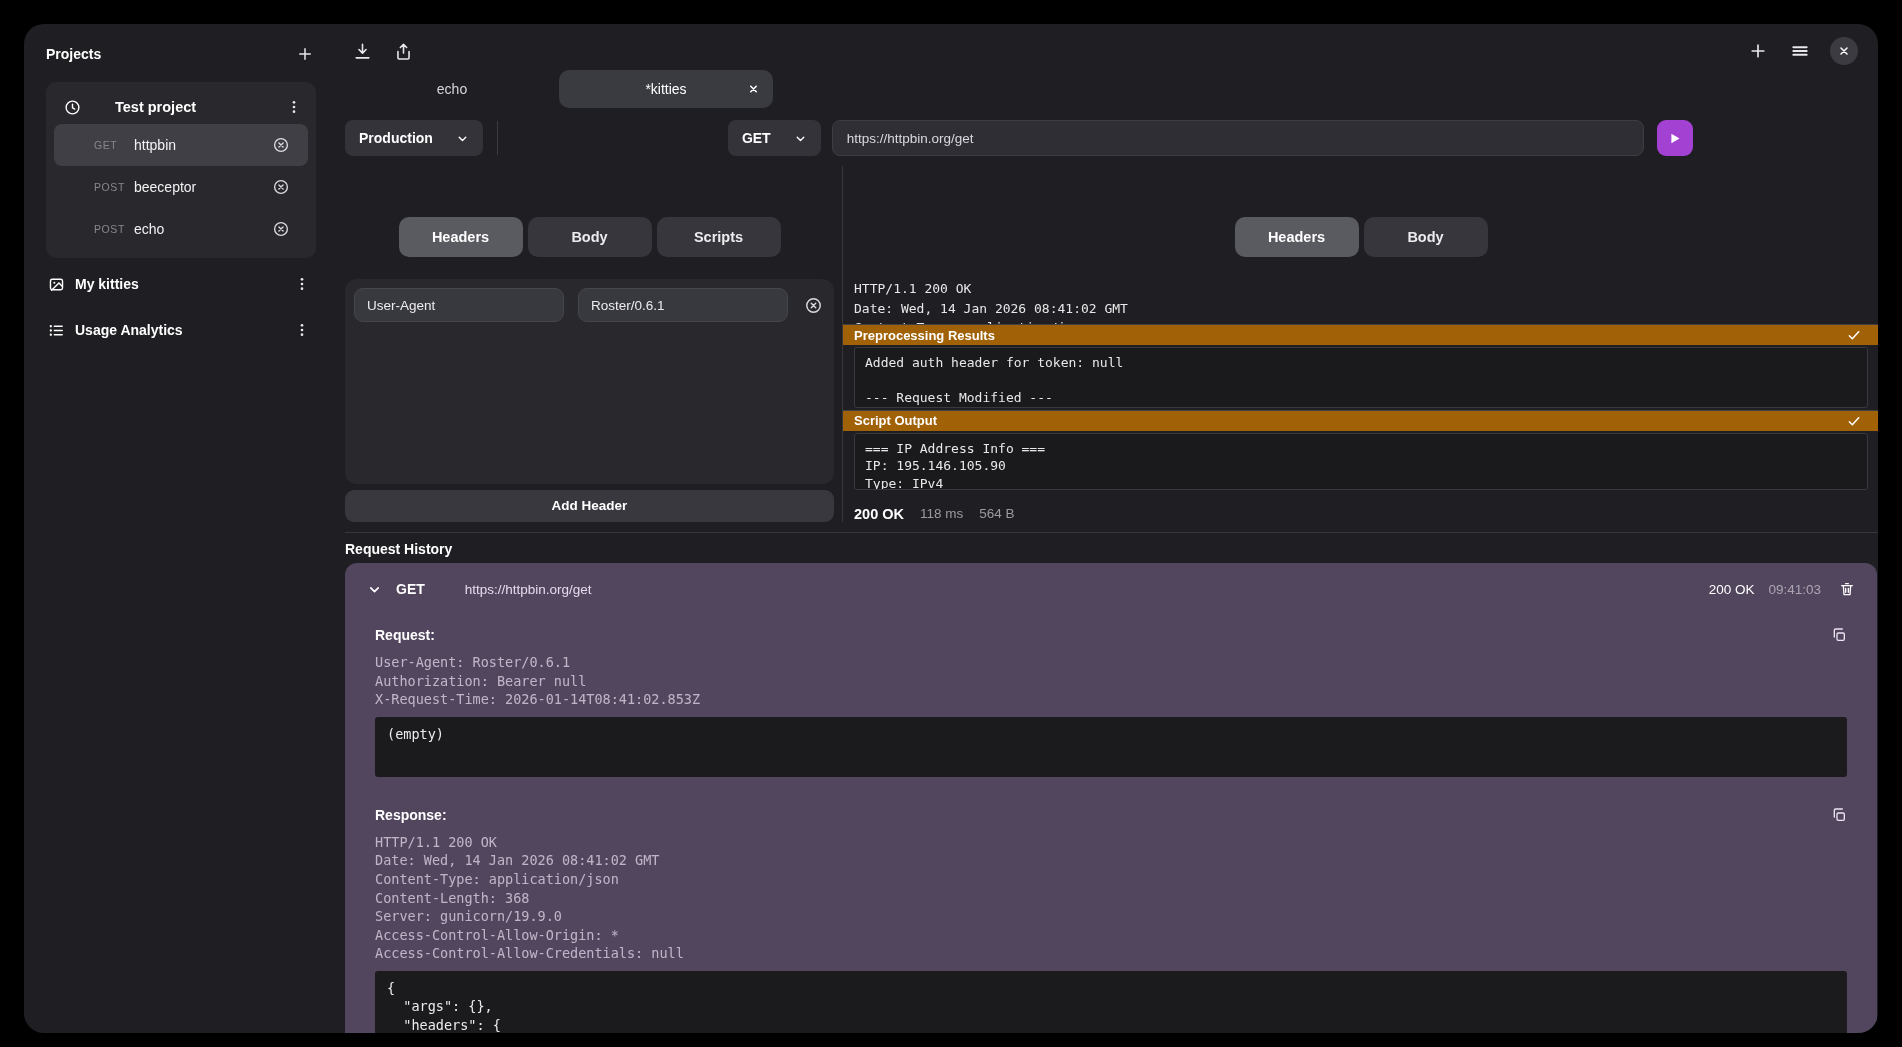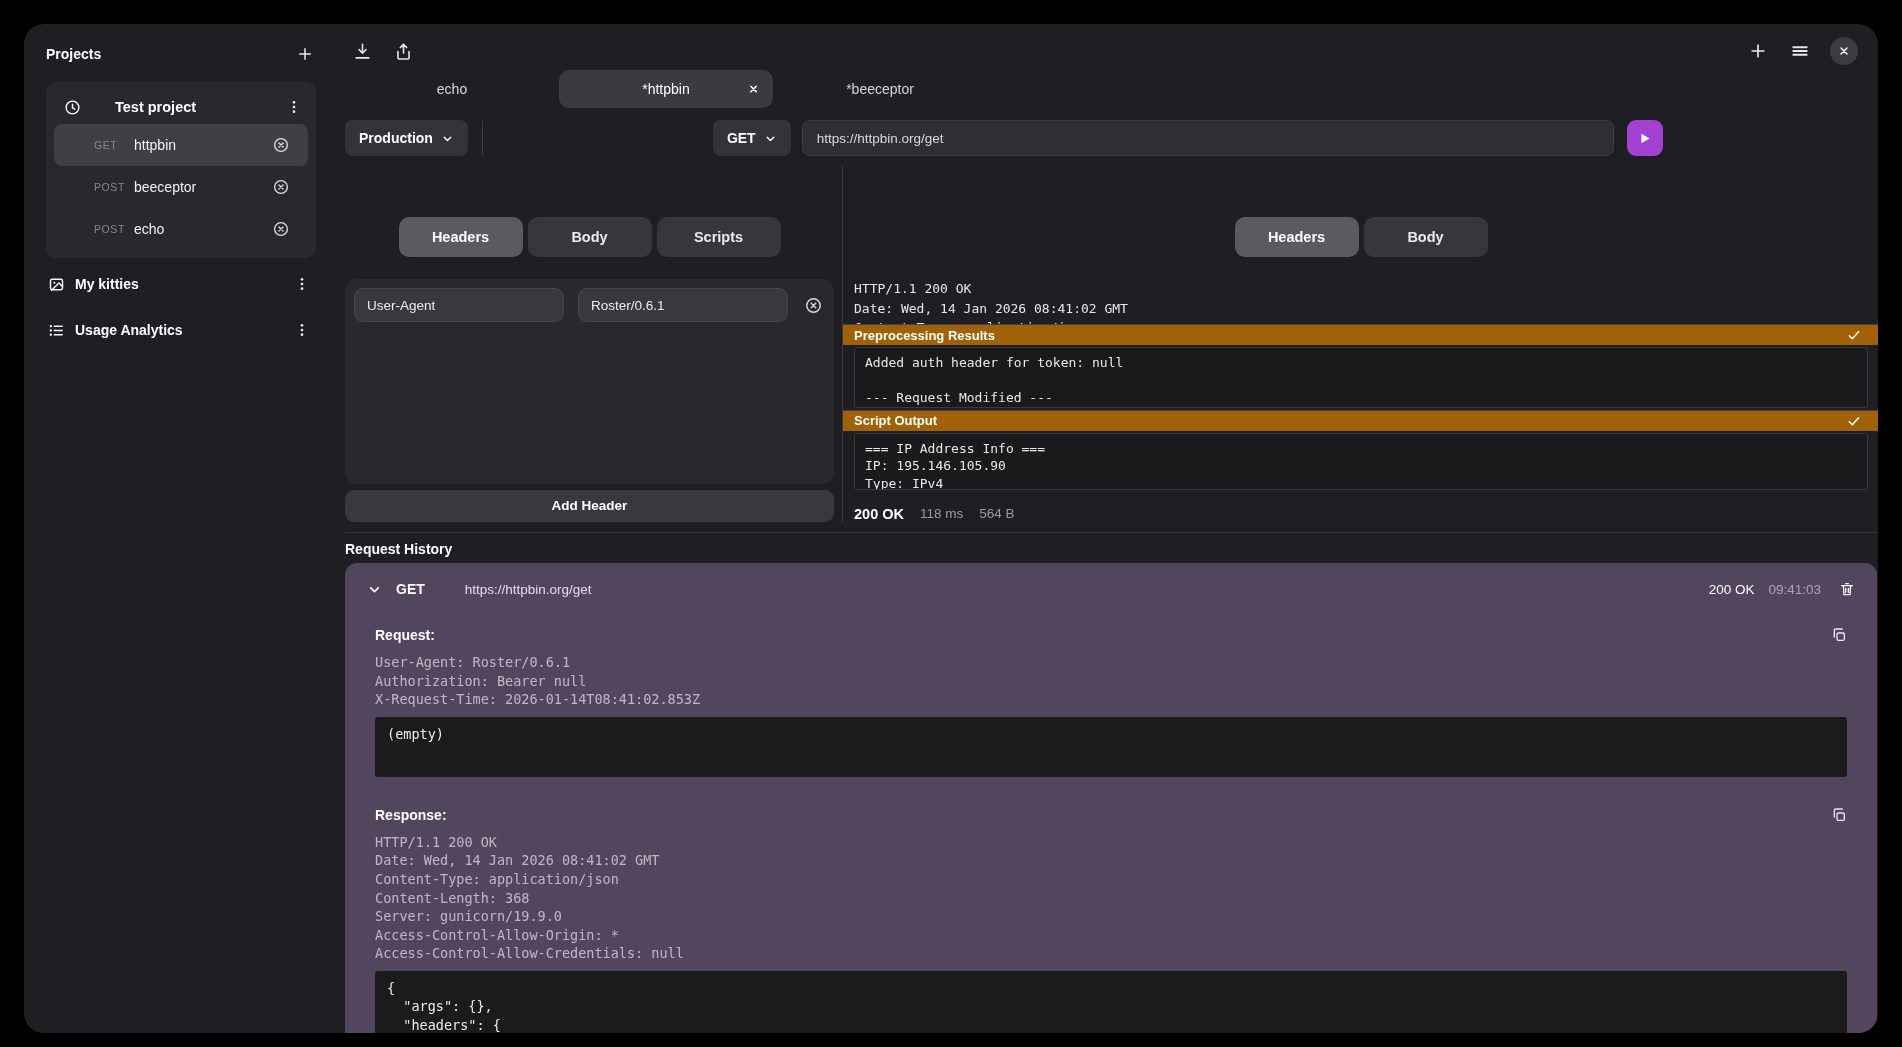--- a/index.html
+++ b/index.html
@@ -36,21 +36,21 @@
 
   .tabrow { height:42px; display:flex; align-items:center; }
   .tab { width:214px; height:38px; display:flex; align-items:center; justify-content:center;
          color:#d6d6da; font-size:14px; position:relative; cursor:pointer; border-radius:10px; }
   .tab.active { background:#3a3a41; color:#fff; }
   .tab .close-x { position:absolute; right:14px; top:50%; transform:translateY(-50%);
                   background:none; border:none; color:#fff; cursor:pointer; display:flex; }
 
   .reqbar { height:56px; display:flex; align-items:center; }
   .pill { height:36px; background:#333339; border:none; border-radius:8px; color:#fff;
-          font-size:14px; font-weight:bold; display:flex; align-items:center; gap:8px;
+          font-size:14px; font-weight:bold; display:flex; align-items:center; gap:23px;
           padding:0 14px; cursor:pointer; font-family:"Liberation Sans",sans-serif; }
   .vdiv { width:1px; height:34px; background:#3c3c42; margin-left:14px; }
   .env-spacer { width:230px; }
   .method-pill { margin-right:11px; }
   .url-input { width:812px; height:36px; background:#2e2e34; border:1px solid #3d3d44;
                border-radius:8px; color:#d9d9de; font-size:13.5px; padding:0 14px;
                font-family:"Liberation Sans",sans-serif; }
   .send-btn { width:36px; height:36px; margin-left:13px; border:none; border-radius:9px;
               background:#a341d3; color:#fff; display:flex; align-items:center;
               justify-content:center; cursor:pointer; }
@@ -277,31 +277,28 @@
             </svg>
         </span>
       </button>
     </div>
 
     <div class="tabrow">
       <div class="tab">
         <span>echo</span>
       </div>
       <div class="tab active">
-        <span>*httpbin</span>
+        <span>*kitties</span>
         <button class="close-x">
           <span>
             <svg width="11" height="11" viewBox="0 0 24 24" fill="none" stroke="currentColor" stroke-width="3.4" stroke-linecap="round">
                 <path d="M6 6l12 12M18 6L6 18"></path>
               </svg>
           </span>
         </button>
-      </div>
-      <div class="tab">
-        <span>*beeceptor</span>
       </div>
     </div>
 
     <div class="reqbar">
       <button class="pill">
         <span>Production</span>
         <span>
           <svg width="13" height="13" viewBox="0 0 24 24" fill="none" stroke="currentColor" stroke-width="2.6" stroke-linecap="round" stroke-linejoin="round">
               <path d="M6 9.5l6 6 6-6"></path>
             </svg>

